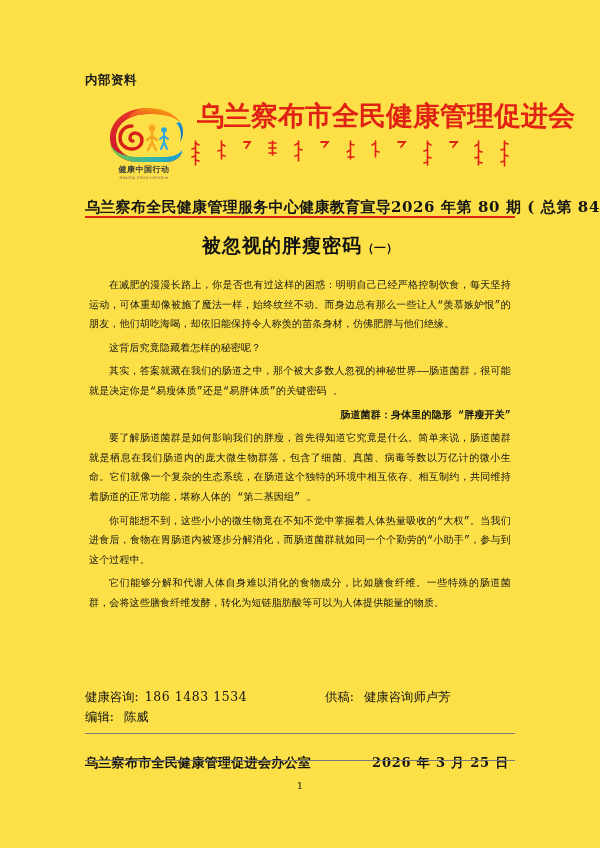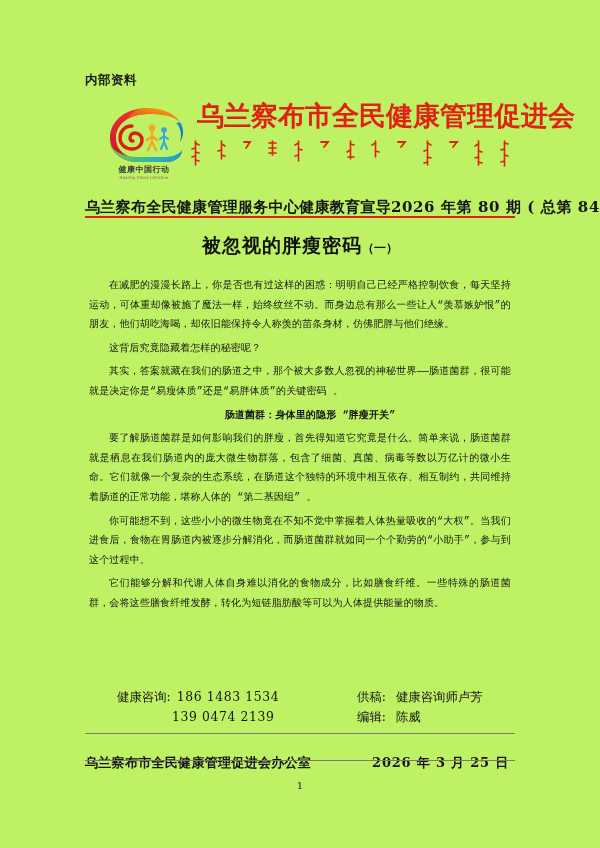--- a/index.html
+++ b/index.html
@@ -12,21 +12,21 @@
     height: 848px;
     overflow: hidden;
     font-family: "DejaVu Serif", "Liberation Serif", serif;
     color: #111111;
   }
 
   .page {
     position: relative;
     width: 600px;
     height: 848px;
-    background: #bef264;
+    background: #fde047;
     box-sizing: border-box;
   }
 
   .sheet {
     position: absolute;
     left: 85px;
     top: 0;
     width: 430px;
     height: 848px;
   }
@@ -197,38 +197,37 @@
     line-height: 19.6px;
     color: #141414;
     text-align: justify;
     text-justify: inter-character;
     text-indent: 2em;
     letter-spacing: 0.15px;
   }
   .para.sub {
     font-weight: bold;
     text-indent: 2em;
-    text-align: center;
+    text-align: right;
   }
 
   
   .contact-block {
     position: absolute;
     left: 0;
     top: 687px;
     width: 430px;
     font-family: "DejaVu Serif", "Liberation Serif", serif;
     font-size: 12.4px;
     line-height: 20px;
     color: #141414;
   }
   .contact-row {
     display: flex;
     align-items: baseline;
-    margin-left: 32px;
   }
   .contact-left {
     width: 240px;
     display: flex;
     white-space: nowrap;
   }
   .contact-label { display: inline-block; }
   .contact-value { letter-spacing: 0.6px; }
   .contact-left.indent .contact-value { margin-left: 55px; }
   .contact-right { white-space: nowrap; }
@@ -487,23 +486,20 @@
         <span class="contact-left">
           <span class="contact-label">健康咨询:</span>
           <span class="contact-value" style="margin-left:6px">186 1483 1534</span>
         </span>
         <span class="contact-right">
           <span>供稿:</span>
           <span style="margin-left:6px">健康咨询师卢芳</span>
         </span>
       </div>
       <div class="contact-row">
-        <span class="contact-left indent">
-          <span class="contact-value">139 0474 2139</span>
-        </span>
         <span class="contact-right">
           <span>编辑:</span>
           <span style="margin-left:6px">陈威</span>
         </span>
       </div>
     </div>
 
     <div class="footer-rule-top"></div>
     <div class="footer-row">
       <span class="footer-office">乌兰察布市全民健康管理促进会办公室</span>

